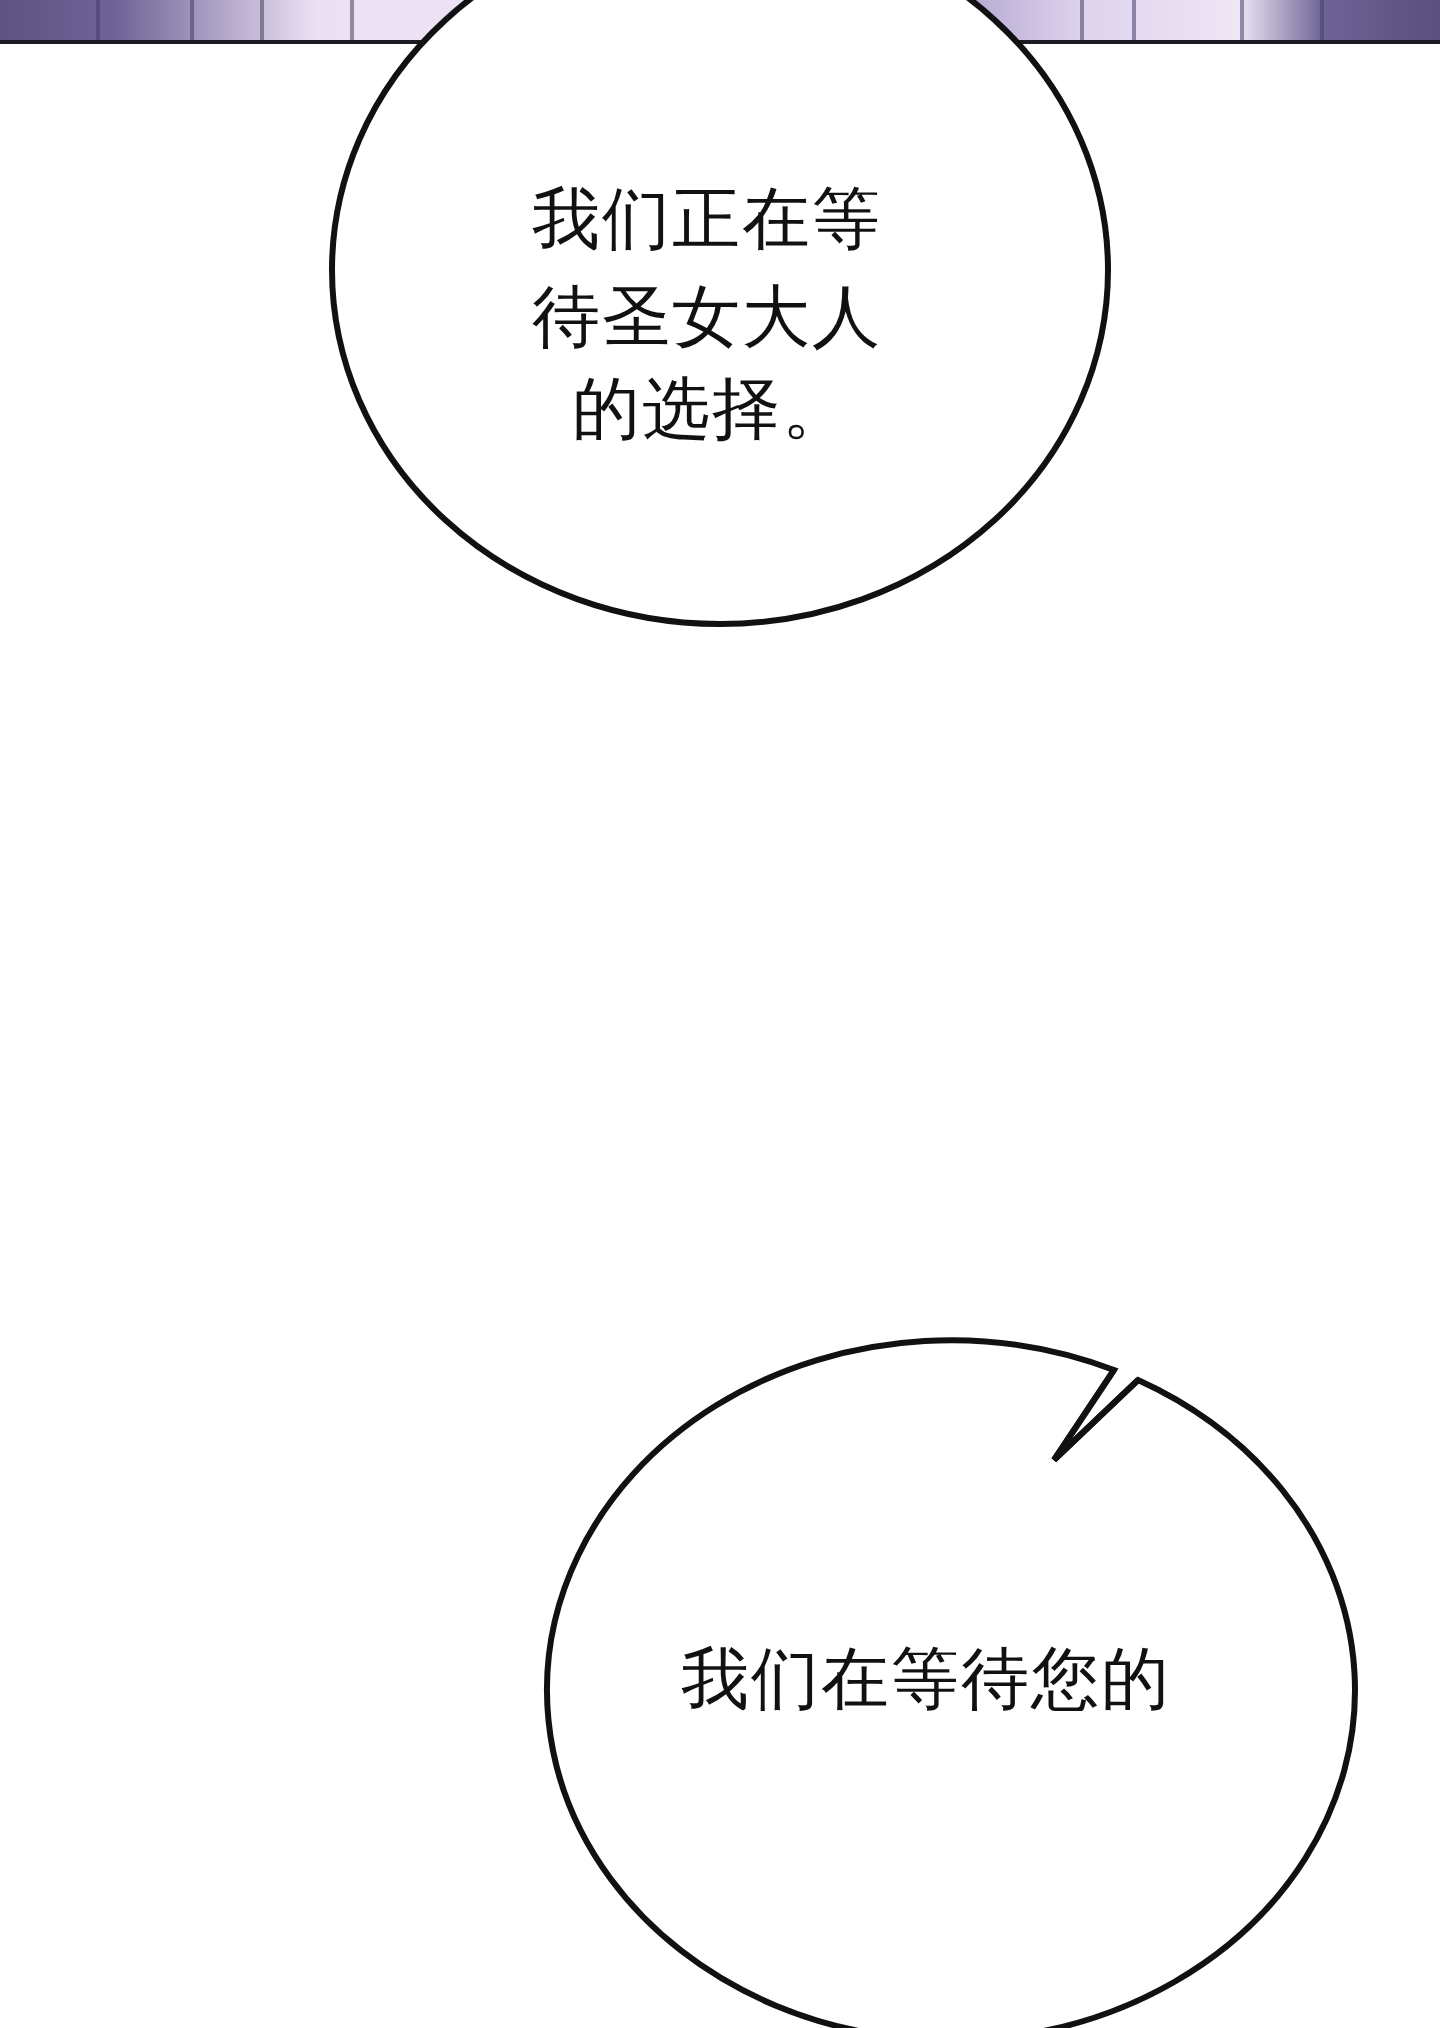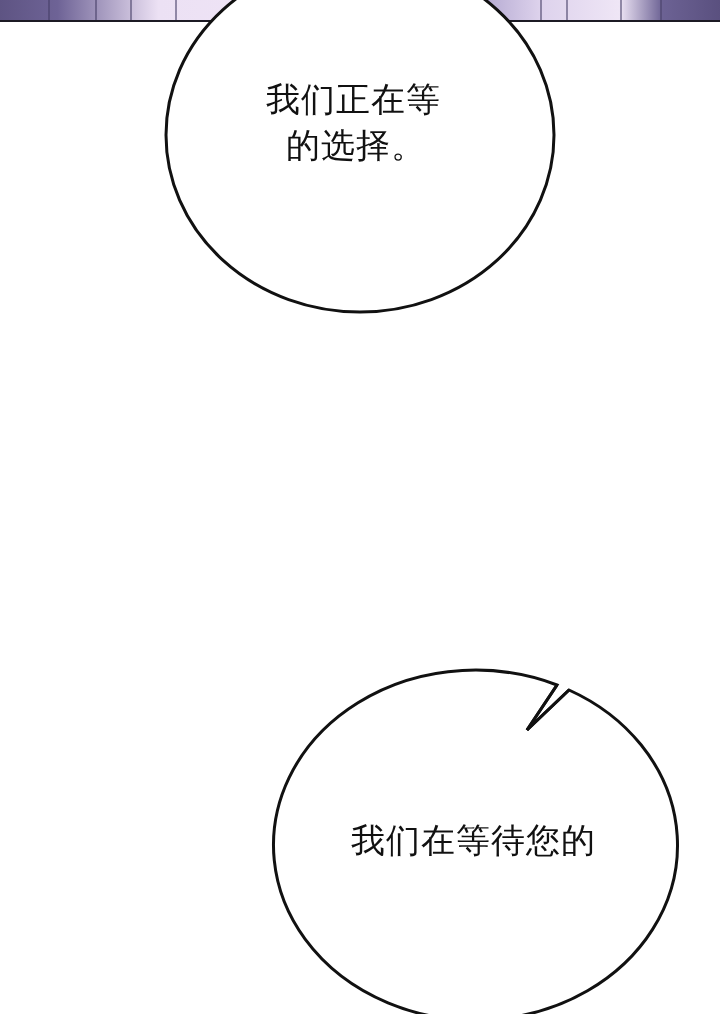--- a/index.html
+++ b/index.html
@@ -4,23 +4,23 @@
 <style>
   html, body { margin: 0; padding: 0; background: #ffffff; }
   .page { position: relative; width: 720px; height: 1014px; overflow: hidden; background: #ffffff; }
   .panel-top { position: absolute; left: 0; top: 0; width: 720px; height: 20px;
     background: linear-gradient(90deg, #5e5483 0%, #6e6396 8%, #ece1f4 22%, #efe4f6 40%, #8f84b3 55%, #9a8fc0 62%, #ddd2ec 75%, #efe6f6 86%, #6c6294 92%, #5a507f 100%);
     border-bottom: 2px solid #1c1a24; }
   .panel-top .streak { position: absolute; top: 0; width: 2px; height: 20px; background: #463e66; opacity: .55; }
   svg.bubbles { position: absolute; left: 0; top: 0; }
   .bubble-text { position: absolute; font-family: "DejaVu Sans", "Liberation Sans", sans-serif; color: #111111;
     font-size: 34px; line-height: 49px; font-weight: 500; letter-spacing: 1px; white-space: nowrap; }
-  .bt1 { left: 266px; top: 75px; }
+  .bt1 { left: 266px; top: 86px; }
   .bt1 .line3 { display: block; padding-left: 20px; font-family: Liberation Mono, monospace; }
-  .bt2 { left: 330px; top: 816px; text-align: right; width: 266px; }
+  .bt2 { left: 330px; top: 816px; text-align: center; width: 266px; }
   .bt2 span, .bt1 span { display: block; }
 </style>
 </head>
 <body>
 
 <div class="page">
 
   <div class="panel-top">
     <div class="streak" style="left:48px"></div>
     <div class="streak" style="left:95px"></div>
@@ -38,20 +38,21 @@
 
     <path d="M 557 685
              A 202 175 0 1 0 569 690
              L 527 730 Z" fill="#ffffff" stroke="#111111" stroke-width="3" stroke-linejoin="miter"></path>
     <line x1="557" y1="685" x2="527" y2="730" stroke="#111111" stroke-width="3"></line>
     <line x1="569" y1="690" x2="527" y2="730" stroke="#111111" stroke-width="3"></line>
   </svg>
 
   <div class="bubble-text bt1">
     <span>我们正在等</span>
+    <span>待圣女大人</span>
     <span class="line3">的选择。</span>
   </div>
 
   <div class="bubble-text bt2">
     <span>我们在等待您的</span>
   </div>
 
 </div>
 
 </body></html>

